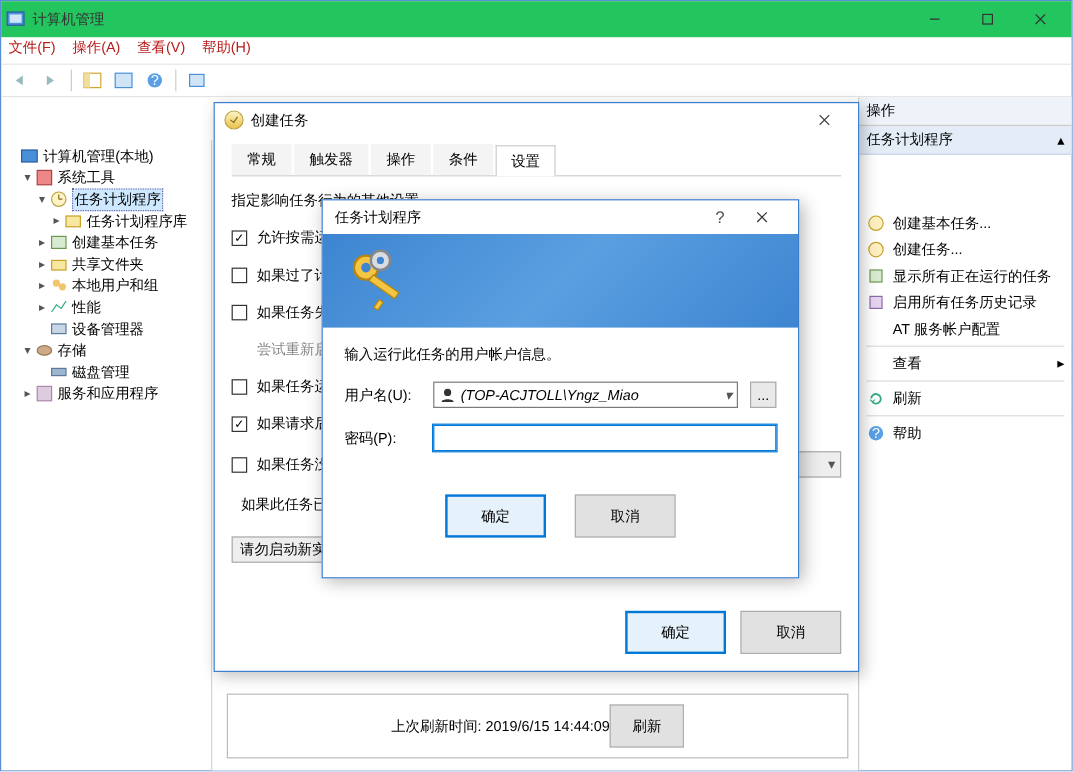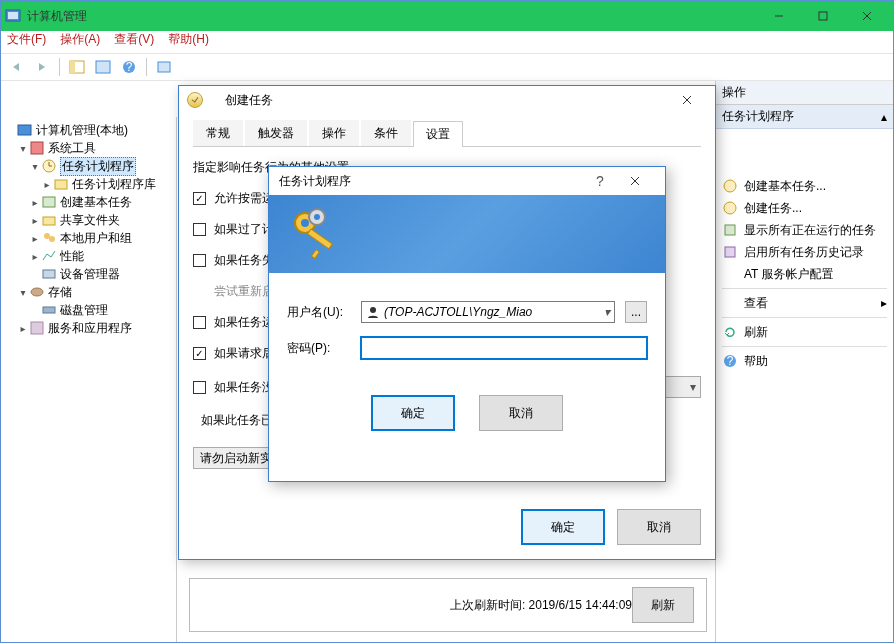--- a/index.html
+++ b/index.html
@@ -33,27 +33,27 @@
 .actions { width: 178px; border-left: 1px solid #ccc; display: flex; flex-direction: column; }
 .actions-hdr { background: #eef3fa; border-bottom: 1px solid #ccc; padding: 3px 6px; font-weight: 400; }
 .actions-sub { background: #e3ecf7; padding: 3px 6px; border-bottom: 1px solid #c7d4e8; display:flex; align-items:center; }
 .actions-body { padding: 4px 6px; margin-top: 42px; }
 .action-item { display: flex; align-items: center; height: 22px; gap: 6px; }
 .action-item .aicn { width: 16px; height: 16px; display:inline-flex; align-items:center; justify-content:center; }
 .action-item.arrow::after { content: "▸"; margin-left: auto; }
 .actions-sep { height:1px; background:#ddd; margin:3px 0; }
 
 
-.status-strip { position: absolute; left: 12px; right: 8px; bottom: 10px; border: 1px solid #bbb; background: #fff; padding: 8px 12px; display:flex; align-items:center; justify-content:flex-end;}
+.status-strip { position: absolute; left: 12px; right: 8px; bottom: 10px; border: 1px solid #bbb; background: #fff; padding: 8px 12px; display:flex; align-items:center; justify-content:center;}
 .w-btn { min-width: 62px; height: 36px; border: 1px solid #adadad; background: #e1e1e1; display: inline-flex; align-items: center; justify-content: center; }
 .w-btn.primary { border: 2px solid #0078d7; background: #e5f1fb; }
 
 
 .dlg { position: absolute; left: 178px; top: 85px; width: 538px; height: 475px; background: #fff; border: 1px solid #3c7fd1; box-shadow: 3px 3px 12px rgba(0,0,0,0.25); display:flex; flex-direction:column; }
-.dlg-title { height: 28px; display:flex; align-items:center; padding: 0 8px; gap: 16px; }
+.dlg-title { height: 28px; display:flex; align-items:center; padding: 0 8px; }
 .dlg-title .dicn { width:16px; height:16px; margin-right:6px; border:1px solid #bba23c; border-radius:50%; background:linear-gradient(#fdf3c7,#e8c24a); position:relative; }
 .dlg-title .dicn::after{content:"";position:absolute;left:5px;top:3px;width:3px;height:5px;border:1px solid #8a6d1c;border-top:none;border-left:none;transform:rotate(35deg);}
 .dlg-title .t { flex:1; }
 .dlg-close { width:40px; height:24px; display:flex; align-items:center; justify-content:center; }
 .dlg-body { flex:1; padding: 6px 14px 0 14px; position:relative; }
 .tabs { display:flex; border-bottom:1px solid #ccc; }
 .tab { padding: 4px 12px; border:1px solid transparent; border-bottom:none; margin-right:2px; background:#f4f4f4; }
 .tab.active { background:#fff; border-color:#ccc; position:relative; top:1px; }
 .section-title { margin: 12px 0; }
 .chk-row { display:flex; align-items:center; margin: 14px 0; gap:8px; }
@@ -434,20 +434,21 @@
     <svg class="keys" width="60" height="60">
       <circle cx="18" cy="18" r="10" fill="#f4c542" stroke="#b8860b" stroke-width="2"></circle>
       <circle cx="18" cy="18" r="4" fill="#3d85d1"></circle>
       <rect x="24" y="24" width="26" height="6" fill="#f4c542" stroke="#b8860b" transform="rotate(35 24 24)"></rect>
       <rect x="40" y="38" width="4" height="8" fill="#f4c542" stroke="#b8860b" transform="rotate(35 24 24)"></rect>
       <circle cx="30" cy="12" r="8" fill="#d8dde3" stroke="#888" stroke-width="2"></circle>
       <circle cx="30" cy="12" r="3" fill="#3d85d1"></circle>
     </svg>
   </div>
   <div class="cred-body">
+    <div>输入运行此任务的用户帐户信息。</div>
     <div class="cred-row">
       <label>用户名(U):</label>
       <div class="cred-input user">
         <svg width="14" height="14">
             <circle cx="7" cy="5" r="3" fill="#333"></circle>
             <path d="M2 13c0-3 10-3 10 0" fill="#333"></path>
           </svg>
         <span>(TOP-ACJTOLL\Yngz_Miao</span>
       </div>
       <span class="dots">...</span>

